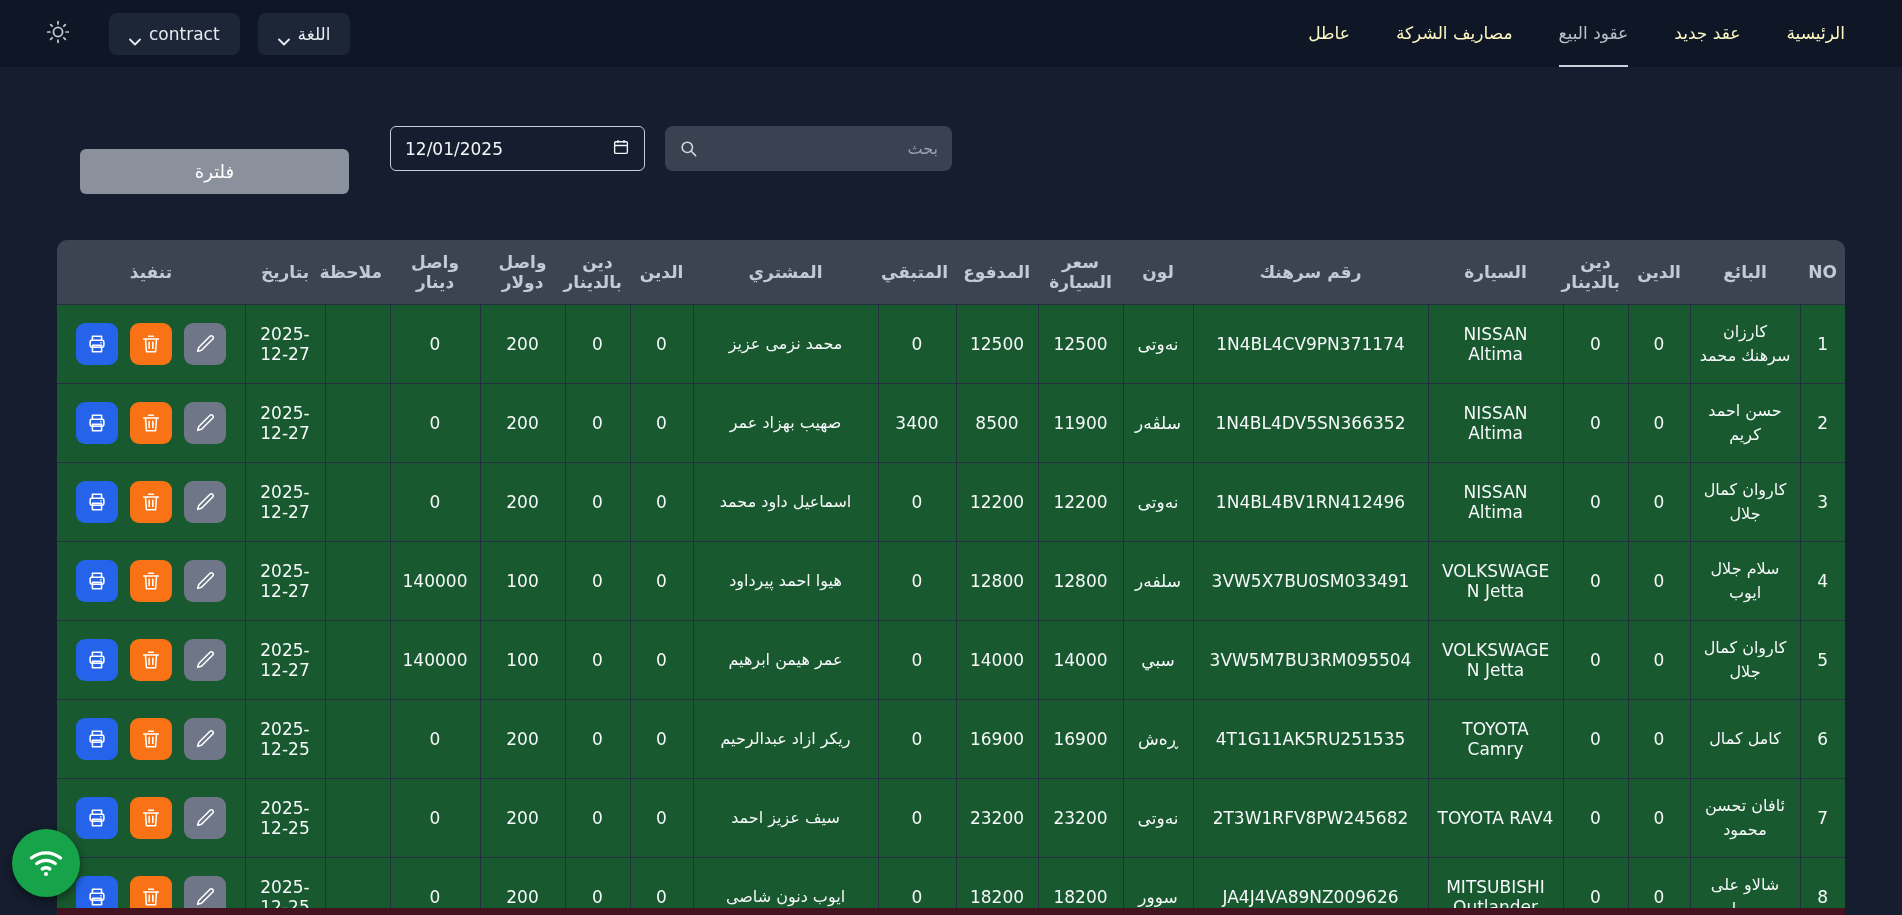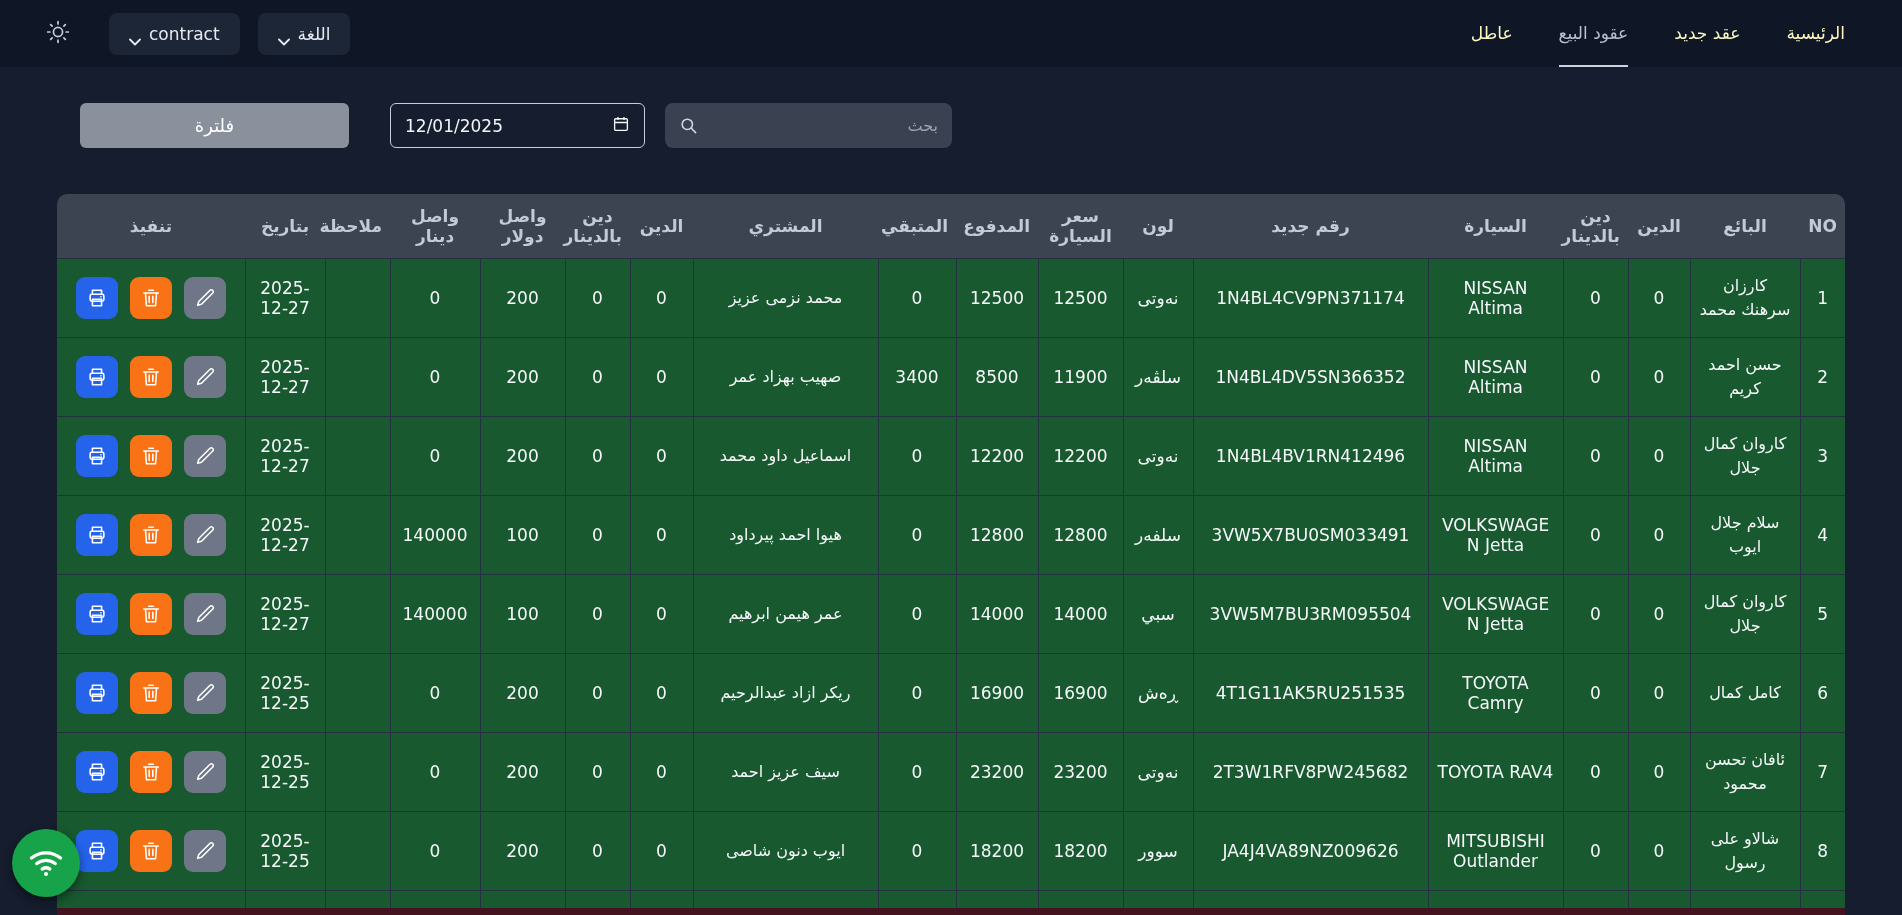--- a/index.html
+++ b/index.html
@@ -14,21 +14,21 @@
   .nav-link.active { color:#b9c1cd; border-bottom-color:#c9d1dc; }
   .nav-spacer { flex:1; }
   .nav-controls { display:flex; align-items:center; gap:18px; }
   .nav-btn { display:flex; align-items:center; gap:8px; background:#1d2637; border:none; border-radius:8px; padding:11px 20px; color:#e7eaf0; font-size:17px; font-family:inherit; cursor:pointer; }
   .chev { display:inline-block; width:12px; height:8px; }
   .sun-wrap { display:flex; align-items:center; margin-right:20px; }
 
   
   .toolbar { direction:ltr; display:flex; align-items:center; gap:0; padding:36px 57px 0 57px; }
   .btn-print { width:268px; height:45px; background:#3b82f6; color:#fff; border:none; border-radius:6px; font-size:18px; font-family:inherit; cursor:pointer; }
-  .btn-filter { width:269px; height:45px; background:#8a909c; color:#fff; border:none; border-radius:6px; font-size:18px; font-family:inherit; cursor:pointer; margin-left:23px; }
+  .btn-filter { width:269px; height:45px; background:#8a909c; color:#fff; border:none; border-radius:6px; font-size:18px; font-family:inherit; cursor:pointer; margin-left:23px;margin-top:46px; }
   .date-input { display:flex; align-items:center; justify-content:space-between; width:255px; height:45px; border:1px solid #c7ccd6; border-radius:6px; background:transparent; color:#f3f5f8; font-size:17px; padding:0 14px; margin-left:41px; cursor:pointer; }
   .date-input:nth-of-type(2) { margin-left:32px; }
   .search-box { display:flex; align-items:center; width:287px; height:45px; background:#3a4251; border-radius:8px; padding:0 14px; margin-left:20px; }
   .search-box input { flex:1; direction:rtl; background:transparent; border:none; outline:none; color:#e7eaf0; font-size:16px; font-family:inherit; text-align:right; }
   .search-box input::placeholder { color:#9aa3b2; }
 
   
   .table-wrap { margin:46px 57px 0 57px; border-radius:10px 10px 0 0; overflow:hidden; }
   table { width:1788px; border-collapse:collapse; table-layout:fixed; }
   thead th { height:64px; background:#3c4452; color:#c3cad6; font-size:17px; font-weight:600; text-align:center; vertical-align:middle; padding:8px 8px; }
@@ -51,20 +51,21 @@
 </head>
 <body>
 
 <div class="screen">
 
   <header class="navbar">
     <nav class="nav-links">
         <a class="nav-link">الرئيسية</a>
         <a class="nav-link">عقد جديد</a>
         <a class="nav-link active">عقود البيع</a>
+        <a class="nav-link">مصاريف الشركة</a>
         <a class="nav-link">عاطل</a>
       </nav>
     <div class="nav-spacer"></div>
     <div class="nav-controls">
       <button class="nav-btn">
         <span>اللغة</span>
         <span class="chev">
           <svg viewBox="0 0 12 8" width="12" height="8">
               <polyline points="1,1.5 6,6.5 11,1.5" fill="none" stroke="#e7eaf0" stroke-width="1.8" stroke-linecap="round" stroke-linejoin="round"></polyline>
             </svg>
@@ -133,21 +134,21 @@
           <col style="width: 80px;">
           <col style="width: 188px;">
         </colgroup>
       <thead>
           <tr>
             <th>NO</th>
             <th>البائع</th>
             <th>الدين</th>
             <th>دين بالدينار</th>
             <th>السيارة</th>
-            <th>رقم جديد</th>
+            <th>رقم سرهنك</th>
             <th>لون</th>
             <th>سعر السيارة</th>
             <th>المدفوع</th>
             <th>المتبقي</th>
             <th>المشتري</th>
             <th>الدين</th>
             <th>دين بالدينار</th>
             <th>واصل دولار</th>
             <th>واصل دينار</th>
             <th>ملاحظة</th>

